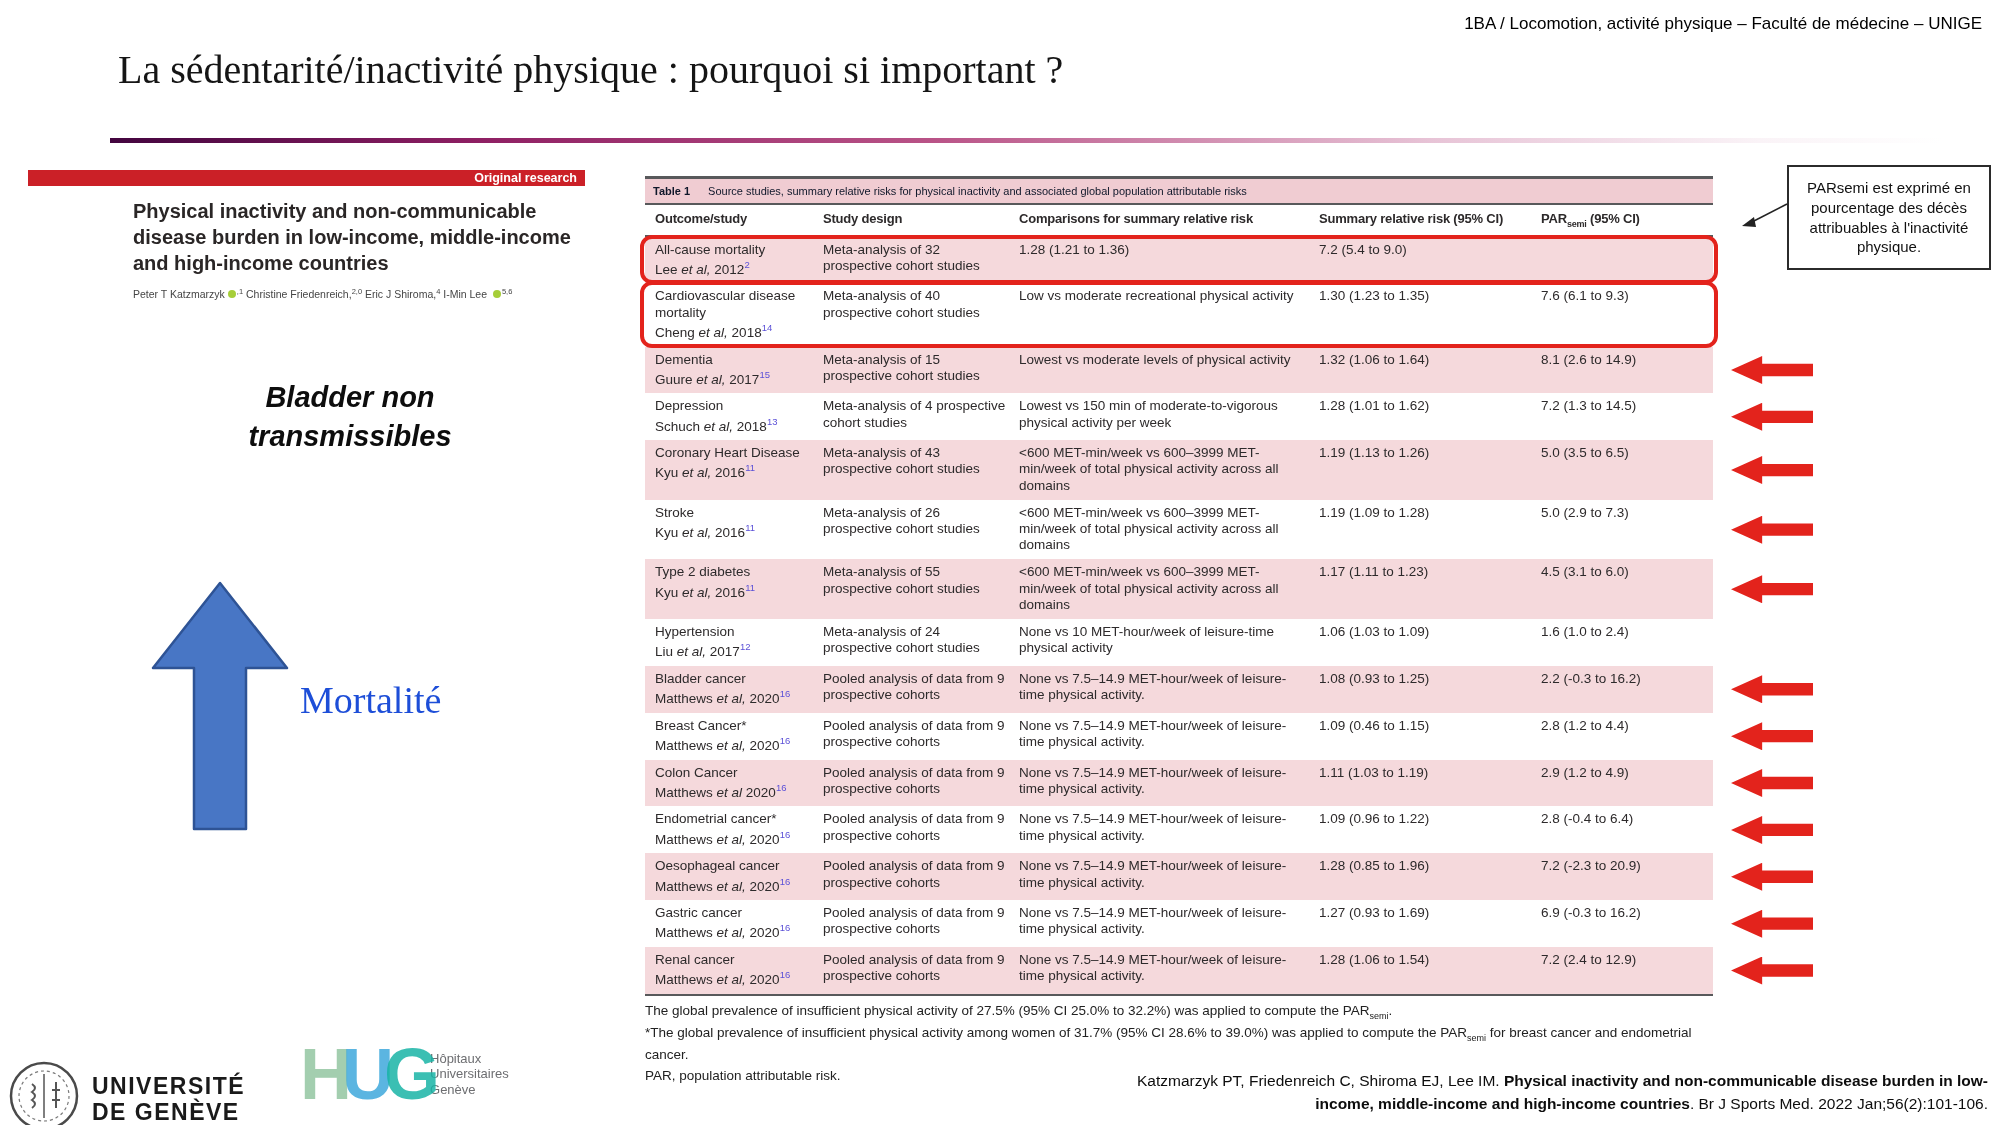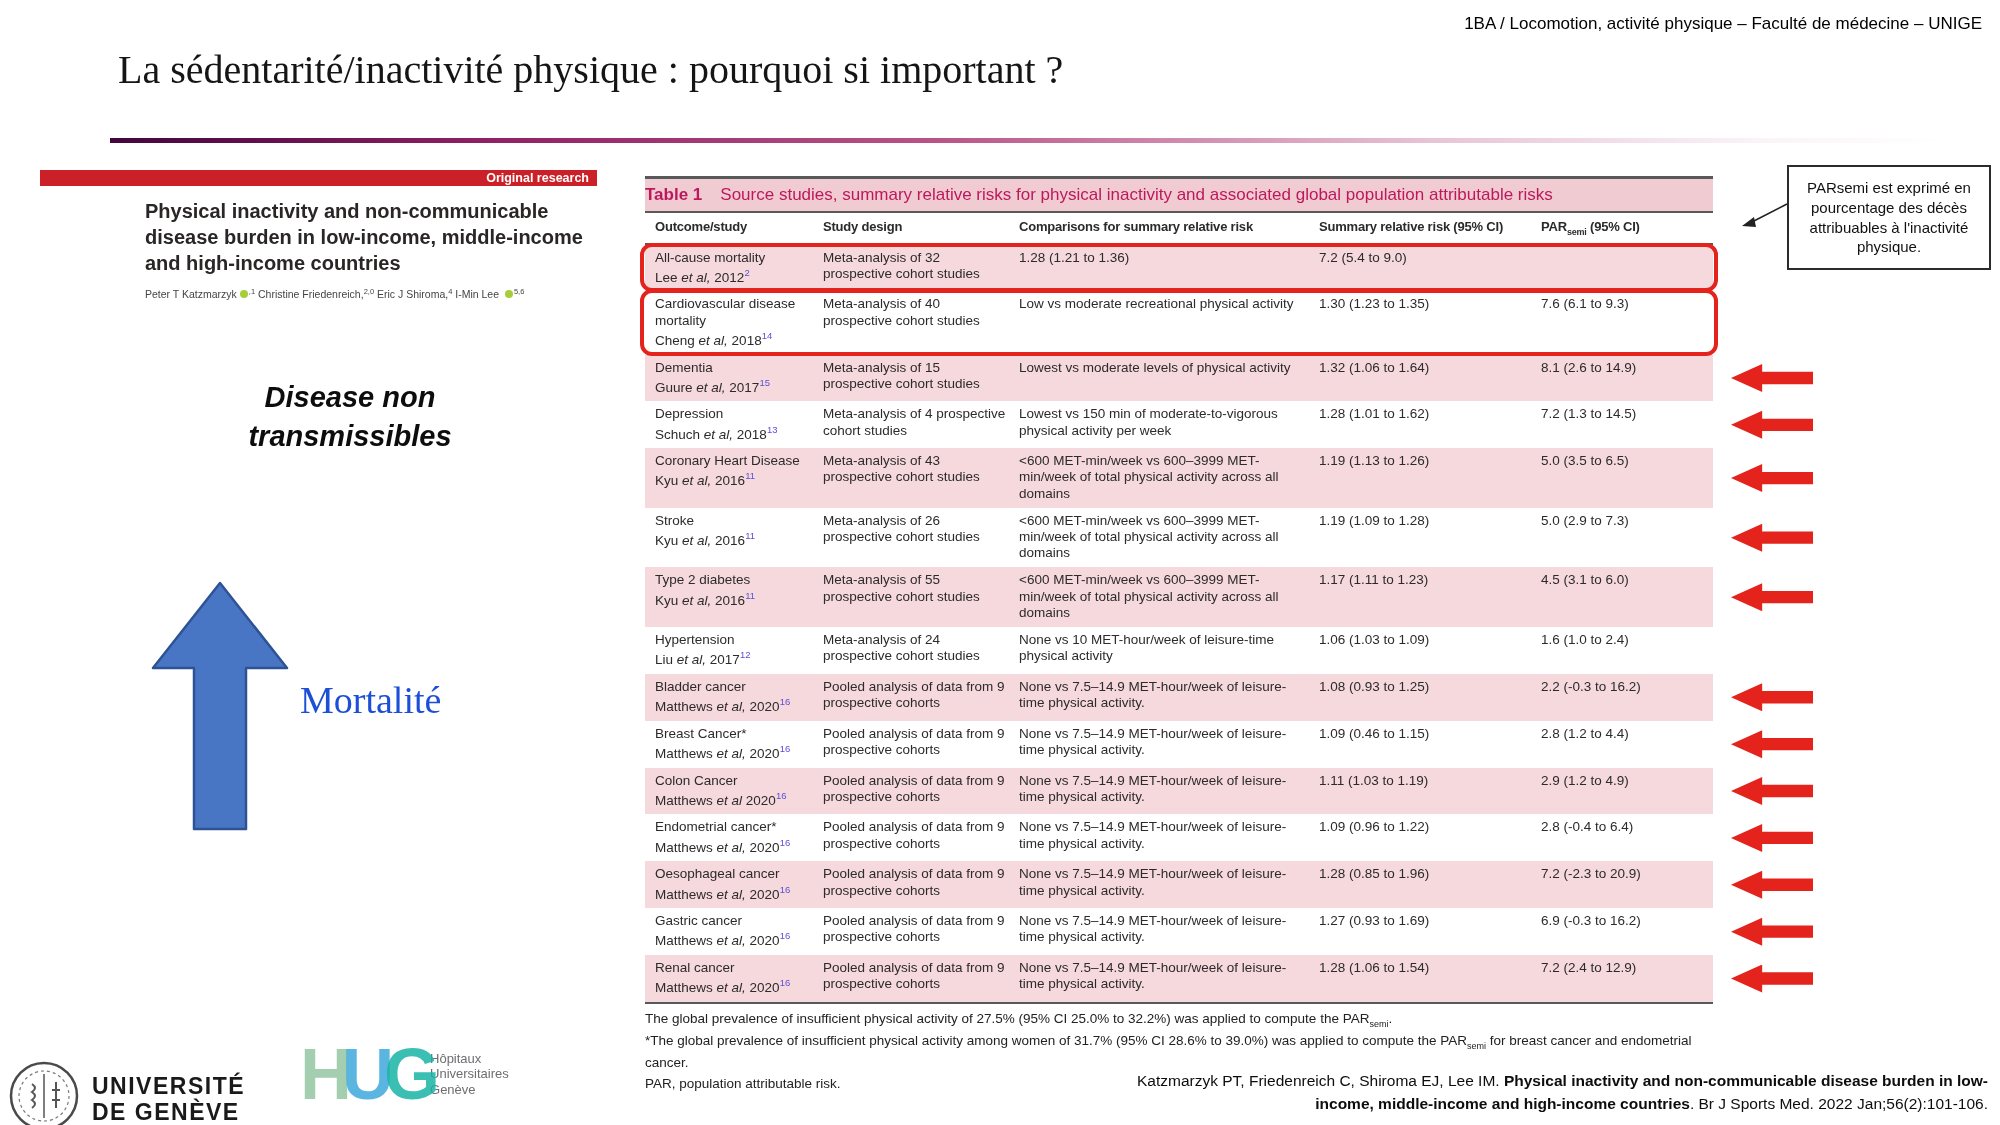--- a/index.html
+++ b/index.html
@@ -12,38 +12,38 @@
   .slide{position:relative;width:2000px;height:1125px;background:#ffffff;
     font-family:"Liberation Sans",sans-serif;color:#111;overflow:hidden;}
 
   .course{position:absolute;top:14px;right:18px;font-size:17px;color:#000;}
 
   .page-title{position:absolute;top:46px;left:118px;font-size:40px;font-weight:400;color:#151515;margin:0;font-family:Liberation Serif, serif;}
   .title-rule{position:absolute;top:138px;left:110px;width:1832px;height:5px;
     background:linear-gradient(to right,var(--grad-a) 0%,var(--grad-b) 20%,#b95387 45%,#e7c3d6 72%,#faf3f7 90%,#ffffff 100%);}
 
   
-  .article{position:absolute;left:40px;top:170px;width:557px;}
+  .article{position:absolute;left:28px;top:170px;width:557px;}
   .article-bar{height:16px;background:var(--dark-red);display:flex;justify-content:flex-end;align-items:center;}
   .article-badge{color:#fff;font-size:12.5px;font-weight:bold;padding:0 8px;white-space:nowrap;}
   .article-title{margin:12px 0 0 105px;width:460px;font-size:20px;font-weight:600;color:#2a2626;line-height:1.3;}
   .article-authors{margin:10px 0 0 105px;font-size:10.5px;color:#454545;white-space:nowrap;}
   .orcid-dot{display:inline-block;width:8px;height:8px;border-radius:50%;background:#a6ce39;margin:0 1px 0 3px;}
   .article-authors sup{font-size:7.5px;color:#454545;}
 
   .ncd{position:absolute;left:205px;top:378px;width:290px;text-align:center;
     font-size:29px;font-weight:bold;font-style:italic;line-height:1.35;color:#0d0d0d;}
 
   .up-arrow{position:absolute;left:150px;top:580px;}
   .mortality{position:absolute;left:300px;top:678px;font-size:38px;color:#1d4ed8;font-family:Liberation Serif, serif;}
 
   
   .tablewrap{position:absolute;left:645px;top:176px;width:1068px;font-size:13.5px;color:#2d2a2b;}
   .tbl-toprule{border-top:3px solid var(--rule);}
-  .tbl-title{background:var(--pink-title);padding:6px 0;font-size:17px;color:#be185d;border-bottom:2px solid var(--rule);}
+  .tbl-title{background:var(--pink-title);padding:6px 8px;font-size:11px;color:#0f172a;border-bottom:2px solid var(--rule);}
   .tbl-title b{margin-right:18px;}
   .grid{display:grid;grid-template-columns:178px 196px 300px 222px auto;}
   .thead{border-bottom:2px solid var(--rule);font-weight:bold;font-size:13px;letter-spacing:-0.2px;}
   .thead .c{padding:6px 10px 6px 0;}
   .rows{border-bottom:2px solid var(--rule);}
   .trow{position:relative;}
   .trow.shade{background:var(--pink-row);}
   .trow .c{padding:5px 12px 6px 0;line-height:1.2;}
   .c.c1,.thead .c:first-child{padding-left:10px;}
   .study{margin-top:1px;}
@@ -89,21 +89,21 @@
   <div class="article">
     <div class="article-bar">
       <span class="article-badge">Original research</span>
     </div>
     <div class="article-title">Physical inactivity and non-communicable disease burden in low-income, middle-income and high-income countries</div>
     <div class="article-authors">
       
     <span><span>Peter T Katzmarzyk</span><span class="orcid-dot"></span><sup>,1</sup></span><span><span> Christine Friedenreich,</span><sup>2,0</sup></span><span><span> Eric J Shiroma,</span><sup>4</sup></span><span><span> I-Min Lee </span><span class="orcid-dot"></span><sup>5,6</sup></span></div>
   </div>
 
-  <div class="ncd">Disease non transmissibles</div>
+  <div class="ncd">Bladder non transmissibles</div>
 
   <svg class="up-arrow" width="140" height="252" viewBox="0 0 140 252">
     <polygon points="70,3 137,88 96,88 96,249 44,249 44,88 3,88" fill="var(--blue,#4876c5)" stroke="var(--blue-border,#2e5395)" stroke-width="2.5" stroke-linejoin="round"></polygon>
   </svg>
   <div class="mortality">Mortalité</div>
 
   <div class="tablewrap">
     <div class="tbl-toprule"></div>
     <div class="tbl-title">
       <b>Table 1</b><span>Source studies, summary relative risks for physical inactivity and associated global population attributable risks</span>

